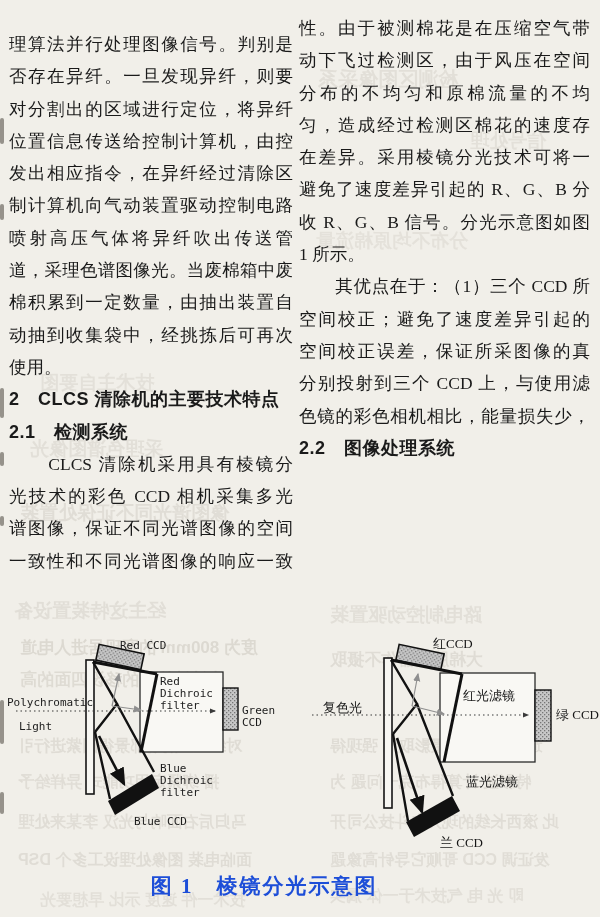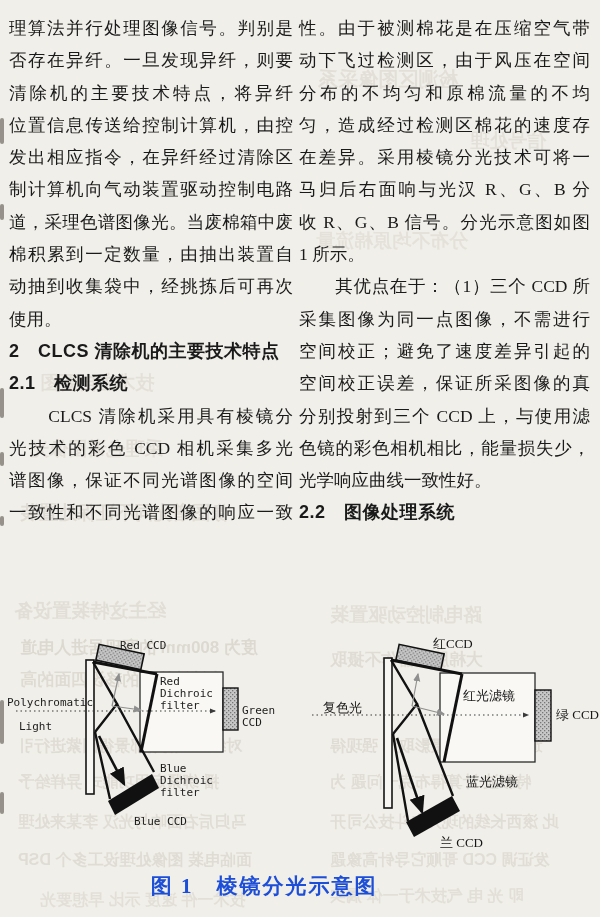--- a/index.html
+++ b/index.html
@@ -12,21 +12,21 @@
   
   .bleed span{
     position:absolute;white-space:nowrap;
     transform:scaleX(-1);
     filter:blur(0.7px);
     font-family:"Liberation Sans","DejaVu Sans",sans-serif;
     font-weight:700;color:#8d8476;
   }
   .edge-mark{position:absolute;left:0;width:4px;background:#4a463e;opacity:.55;border-radius:2px;}
   .col{position:absolute;top:12px;}
-  .col-left{left:9px;width:284px;}
+  .col-left{left:9px;width:284px;margin-top:16px;}
   .col-right{left:299px;width:291px;}
   .line{
     height:32.3px;line-height:32.3px;font-size:17.5px;
     white-space:normal;overflow:visible;
     text-align:justify;text-align-last:justify;
   }
   .line.nojust{text-align:left;text-align-last:left;}
   .line.head{
     font-family:"Liberation Sans","DejaVu Sans",sans-serif;
     font-weight:700;font-size:18px;letter-spacing:.5px;
@@ -76,51 +76,50 @@
       <div class="edge-mark" style="top: 388px; height: 30px;"></div>
       <div class="edge-mark" style="top: 452px; height: 14px;"></div>
       <div class="edge-mark" style="top: 516px; height: 10px;"></div>
       <div class="edge-mark" style="top: 700px; height: 44px;"></div>
       <div class="edge-mark" style="top: 792px; height: 22px;"></div>
     </div>
 
   <div class="col col-left" id="col-left">
       <div class="line">理算法并行处理图像信号。判别是</div>
       <div class="line">否存在异纤。一旦发现异纤，则要</div>
-      <div class="line">清除机的主要技术特点，将异纤</div>
+      <div class="line">对分割出的区域进行定位，将异纤</div>
       <div class="line">位置信息传送给控制计算机，由控</div>
       <div class="line">发出相应指令，在异纤经过清除区</div>
       <div class="line">制计算机向气动装置驱动控制电路</div>
+      <div class="line">喷射高压气体将异纤吹出传送管</div>
       <div class="line">道，采理色谱图像光。当废棉箱中废</div>
       <div class="line">棉积累到一定数量，由抽出装置自</div>
       <div class="line">动抽到收集袋中，经挑拣后可再次</div>
       <div class="line nojust">使用。</div>
       <div class="line nojust head">2　CLCS 清除机的主要技术特点</div>
       <div class="line nojust head">2.1　检测系统</div>
       <div class="line">　　CLCS 清除机采用具有棱镜分</div>
       <div class="line">光技术的彩色 CCD 相机采集多光</div>
       <div class="line">谱图像，保证不同光谱图像的空间</div>
       <div class="line">一致性和不同光谱图像的响应一致</div>
     </div>
   <div class="col col-right" id="col-right">
       <div class="line">性。由于被测棉花是在压缩空气带</div>
       <div class="line">动下飞过检测区，由于风压在空间</div>
       <div class="line">分布的不均匀和原棉流量的不均</div>
       <div class="line">匀，造成经过检测区棉花的速度存</div>
       <div class="line">在差异。采用棱镜分光技术可将一</div>
-      <div class="line">马归后右面响与光汉 R、G、B 分</div>
+      <div class="line">避免了速度差异引起的 R、G、B 分</div>
       <div class="line">收 R、G、B 信号。分光示意图如图</div>
       <div class="line nojust">1 所示。</div>
       <div class="line">　　其优点在于：（1）三个 CCD 所</div>
-      <div class="line">采集图像为同一点图像，不需进行</div>
       <div class="line">空间校正；避免了速度差异引起的</div>
       <div class="line">空间校正误差，保证所采图像的真</div>
       <div class="line">分别投射到三个 CCD 上，与使用滤</div>
       <div class="line">色镜的彩色相机相比，能量损失少，</div>
-      <div class="line nojust">光学响应曲线一致性好。</div>
       <div class="line nojust head">2.2　图像处理系统</div>
     </div>
 
   <svg class="figure" width="600" height="250" viewBox="0 0 600 250">
     <defs>
       <pattern id="stip" width="4" height="4" patternUnits="userSpaceOnUse">
         <rect width="4" height="4" fill="#c7c7c7"></rect>
         <rect x="0" y="0" width="1.3" height="1.3" fill="#767676"></rect>
         <rect x="2" y="2" width="1.3" height="1.3" fill="#767676"></rect>
       </pattern>

